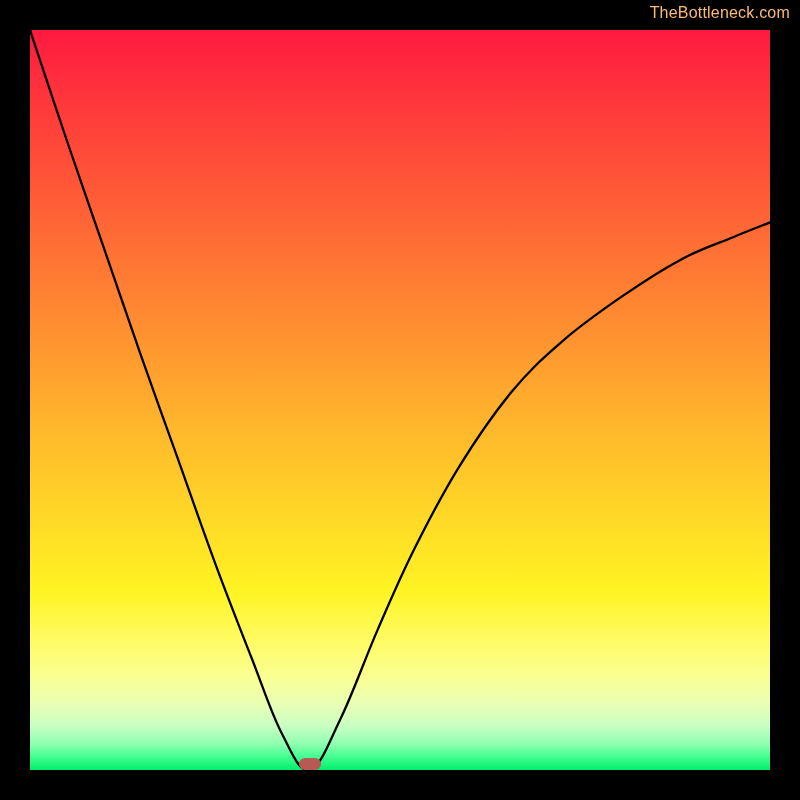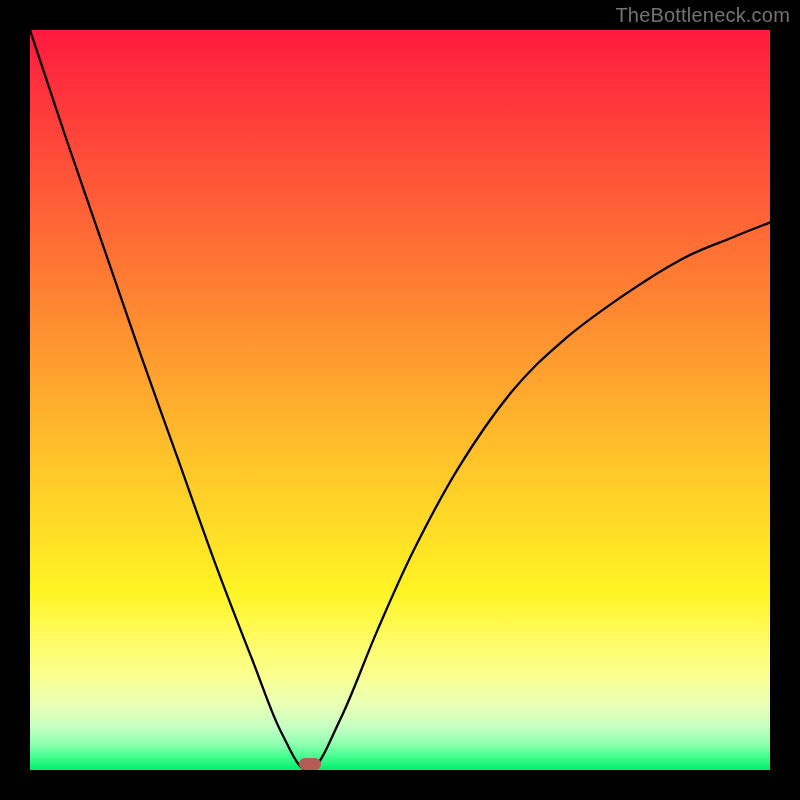--- a/index.html
+++ b/index.html
@@ -53,22 +53,22 @@
     width: 22px;
     height: 12px;
     border-radius: 6px;
     background: #b65a56;
     transform: translate(-50%, -50%);
   }
   .watermark {
     position: absolute;
     top: 4px;
     right: 10px;
-    color: #737373;
-    font-size: 20px;
+    color: #fdba74;
+    font-size: 16px;
     letter-spacing: 0.2px;
     user-select: none;
   }
 </style>
 </head>
 <body>
 
 <div class="stage">
 
   <div class="plot-area">

